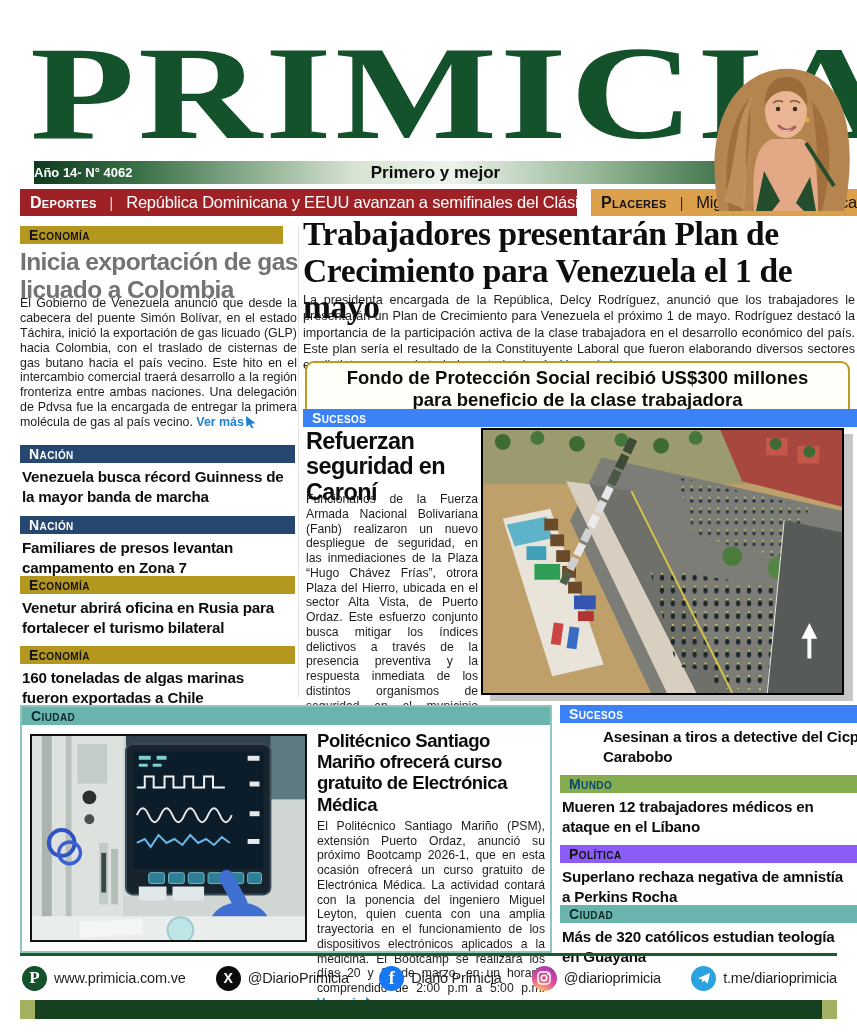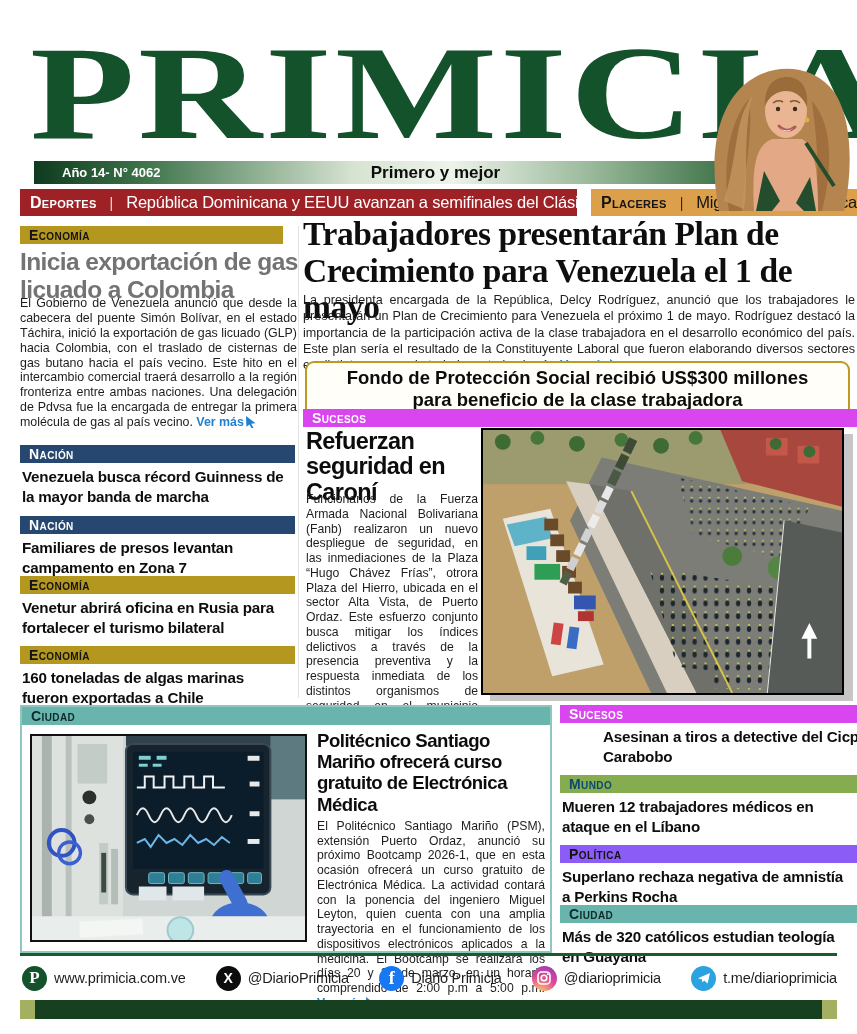--- a/index.html
+++ b/index.html
@@ -16,39 +16,39 @@
     font-size:113px; line-height:1.0; color:#14522b; letter-spacing:2px;
     transform:scale(1.52,1.18); transform-origin:top left; white-space:nowrap;
     z-index:1;
   }
   .model-photo { position:absolute; left:694px; top:50px; width:163px; height:162px; z-index:6; }
   .date-bar {
     position:absolute; left:34px; top:161px; width:803px; height:23px;
     background:linear-gradient(90deg,#0f3a1e 0%,#3a7147 13%,#d7e4d2 40%,#edf3ea 52%,#96b797 70%,#356b40 88%,#174a26 100%);
     display:flex; align-items:center; z-index:2;
   }
-  .edition { color:#fff; font-weight:bold; font-size:13px; padding-left:28px; z-index:3; }
+  .edition { color:#fff; font-weight:bold; font-size:13px; padding-left:0; z-index:3; }
   .slogan  { position:absolute; left:0; right:0; text-align:center; color:#0d0d0d; font-weight:bold; font-size:17px; }
   .dateline{ margin-left:auto; padding-right:128px; color:#7a1013; font-weight:bold; font-size:13px; z-index:3; }
   
   .strip { position:absolute; top:189px; height:27px; display:flex; align-items:center; gap:13px; padding:0 10px; z-index:2; }
   .strip-deportes { left:20px; width:557px; background:#9e2126; color:#fff; }
   .strip-placeres { left:591px; width:266px; background:#dc9f4a; color:#141414; }
   .strip-label { font-weight:bold; font-variant:small-caps; font-size:16px; letter-spacing:.3px; }
   .strip-sep { font-weight:400; font-size:14px; opacity:.85; }
   .strip-text { font-size:16.5px; letter-spacing:-0.2px; white-space:nowrap; }
   
   .tag {
     position:absolute; height:18px; display:flex; align-items:center;
     font-weight:bold; font-variant:small-caps; font-size:14px; letter-spacing:.4px;
     padding-left:9px;
   }
   .tag-economia { background:#b3971e; color:#131313; }
   .tag-nacion   { background:#26476f; color:#fff; }
-  .tag-sucesos  { background:#d946ef; color:#fff; }
+  .tag-sucesos  { background:#3b82f6; color:#fff; }
   .tag-mundo    { background:#85ac4e; color:#0c4a6e; }
   .tag-politica { background:#8b5cf6; color:#131313; }
   .tag-ciudad   { background:#69b5ae; color:#0c2a28; }
   
   .col-rule { position:absolute; left:298px; top:226px; width:1px; height:472px; background:#e3e3e3; }
   .lead-headline {
     position:absolute; left:20px; top:248px; width:278px;
     font-weight:bold; font-size:24.5px; line-height:1.13; letter-spacing:-0.6px; color:#737373;
   }
   .lead-body { position:absolute; left:20px; top:296px; width:277px;

